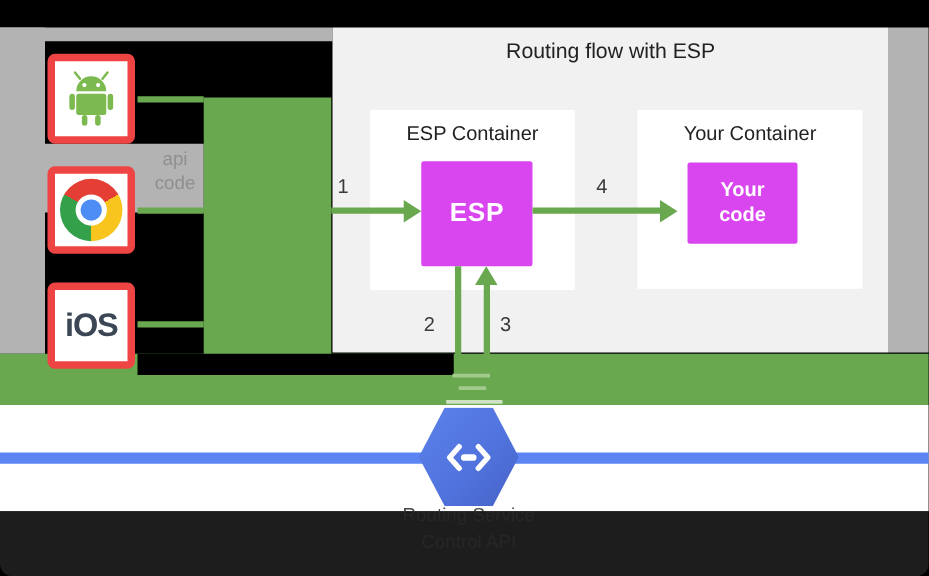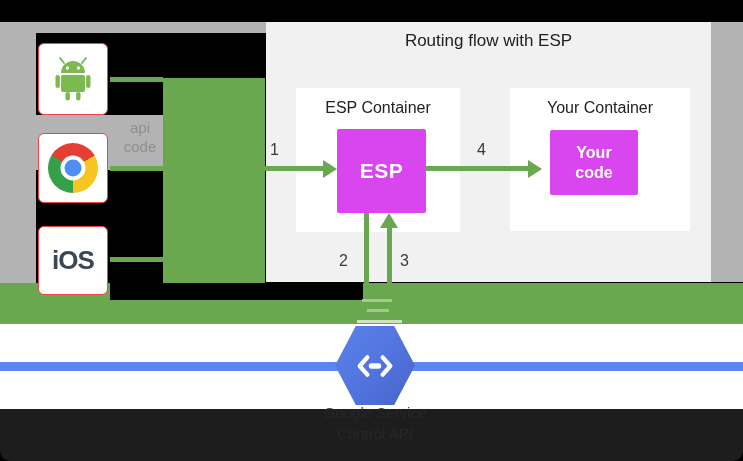--- a/index.html
+++ b/index.html
@@ -22,21 +22,21 @@
   .panel{left:266px;top:22px;width:445px;height:260px;background:#f1f1f1;}
   .panel-title{left:266px;top:31px;width:445px;text-align:center;
     font-size:17px;color:#212121;}
 
   .green{background:#6aa84f;}
   .vband{left:163px;top:78px;width:102px;height:246px;}
   .hband{left:0;top:283px;width:743px;height:41px;}
   .black-notch{left:110px;top:283px;width:253px;height:17px;background:#000;}
 
   
-  .client-box{background:#fff;border:1px solid #ef4444;border-radius:6px;
+  .client-box{background:#fff;border:6px solid #ef4444;border-radius:6px;
     display:flex;align-items:center;justify-content:center;box-sizing:border-box;}
   .box-android{left:38px;top:43px;width:70px;height:72px;}
   .box-chrome{left:38px;top:133px;width:70px;height:70px;}
   .box-ios{left:38px;top:226px;width:70px;height:69px;}
   .ios-text{font-size:26px;font-weight:bold;color:#3b4754;letter-spacing:-1px;}
 
   .chrome-disc{width:50px;height:50px;border-radius:50%;position:relative;
     background:conic-gradient(from 0deg,#e53e35 0 60deg,#f7c51e 60deg 180deg,
       #34a04a 180deg 300deg,#e53e35 300deg 360deg);}
   .chrome-hub{position:absolute;left:50%;top:50%;width:17px;height:17px;
@@ -194,19 +194,19 @@
     <svg width="46" height="46" viewBox="0 0 48 48">
       <g stroke="#fff" stroke-width="4.5" fill="none" stroke-linecap="round" stroke-linejoin="round">
         <polyline points="16,15 8,24 16,33"></polyline>
         <polyline points="32,15 40,24 32,33"></polyline>
       </g>
       <rect x="17.5" y="21.2" width="13" height="5.6" rx="2.8" fill="#fff"></rect>
     </svg>
   </div>
 
   <div class="abs service-label">
-    <div>Google Service</div>
+    <div>Routing Service</div>
     <div>Control API</div>
   </div>
 
   <div class="abs footer-overlay"></div>
 
 </div>
 
 </body></html>

